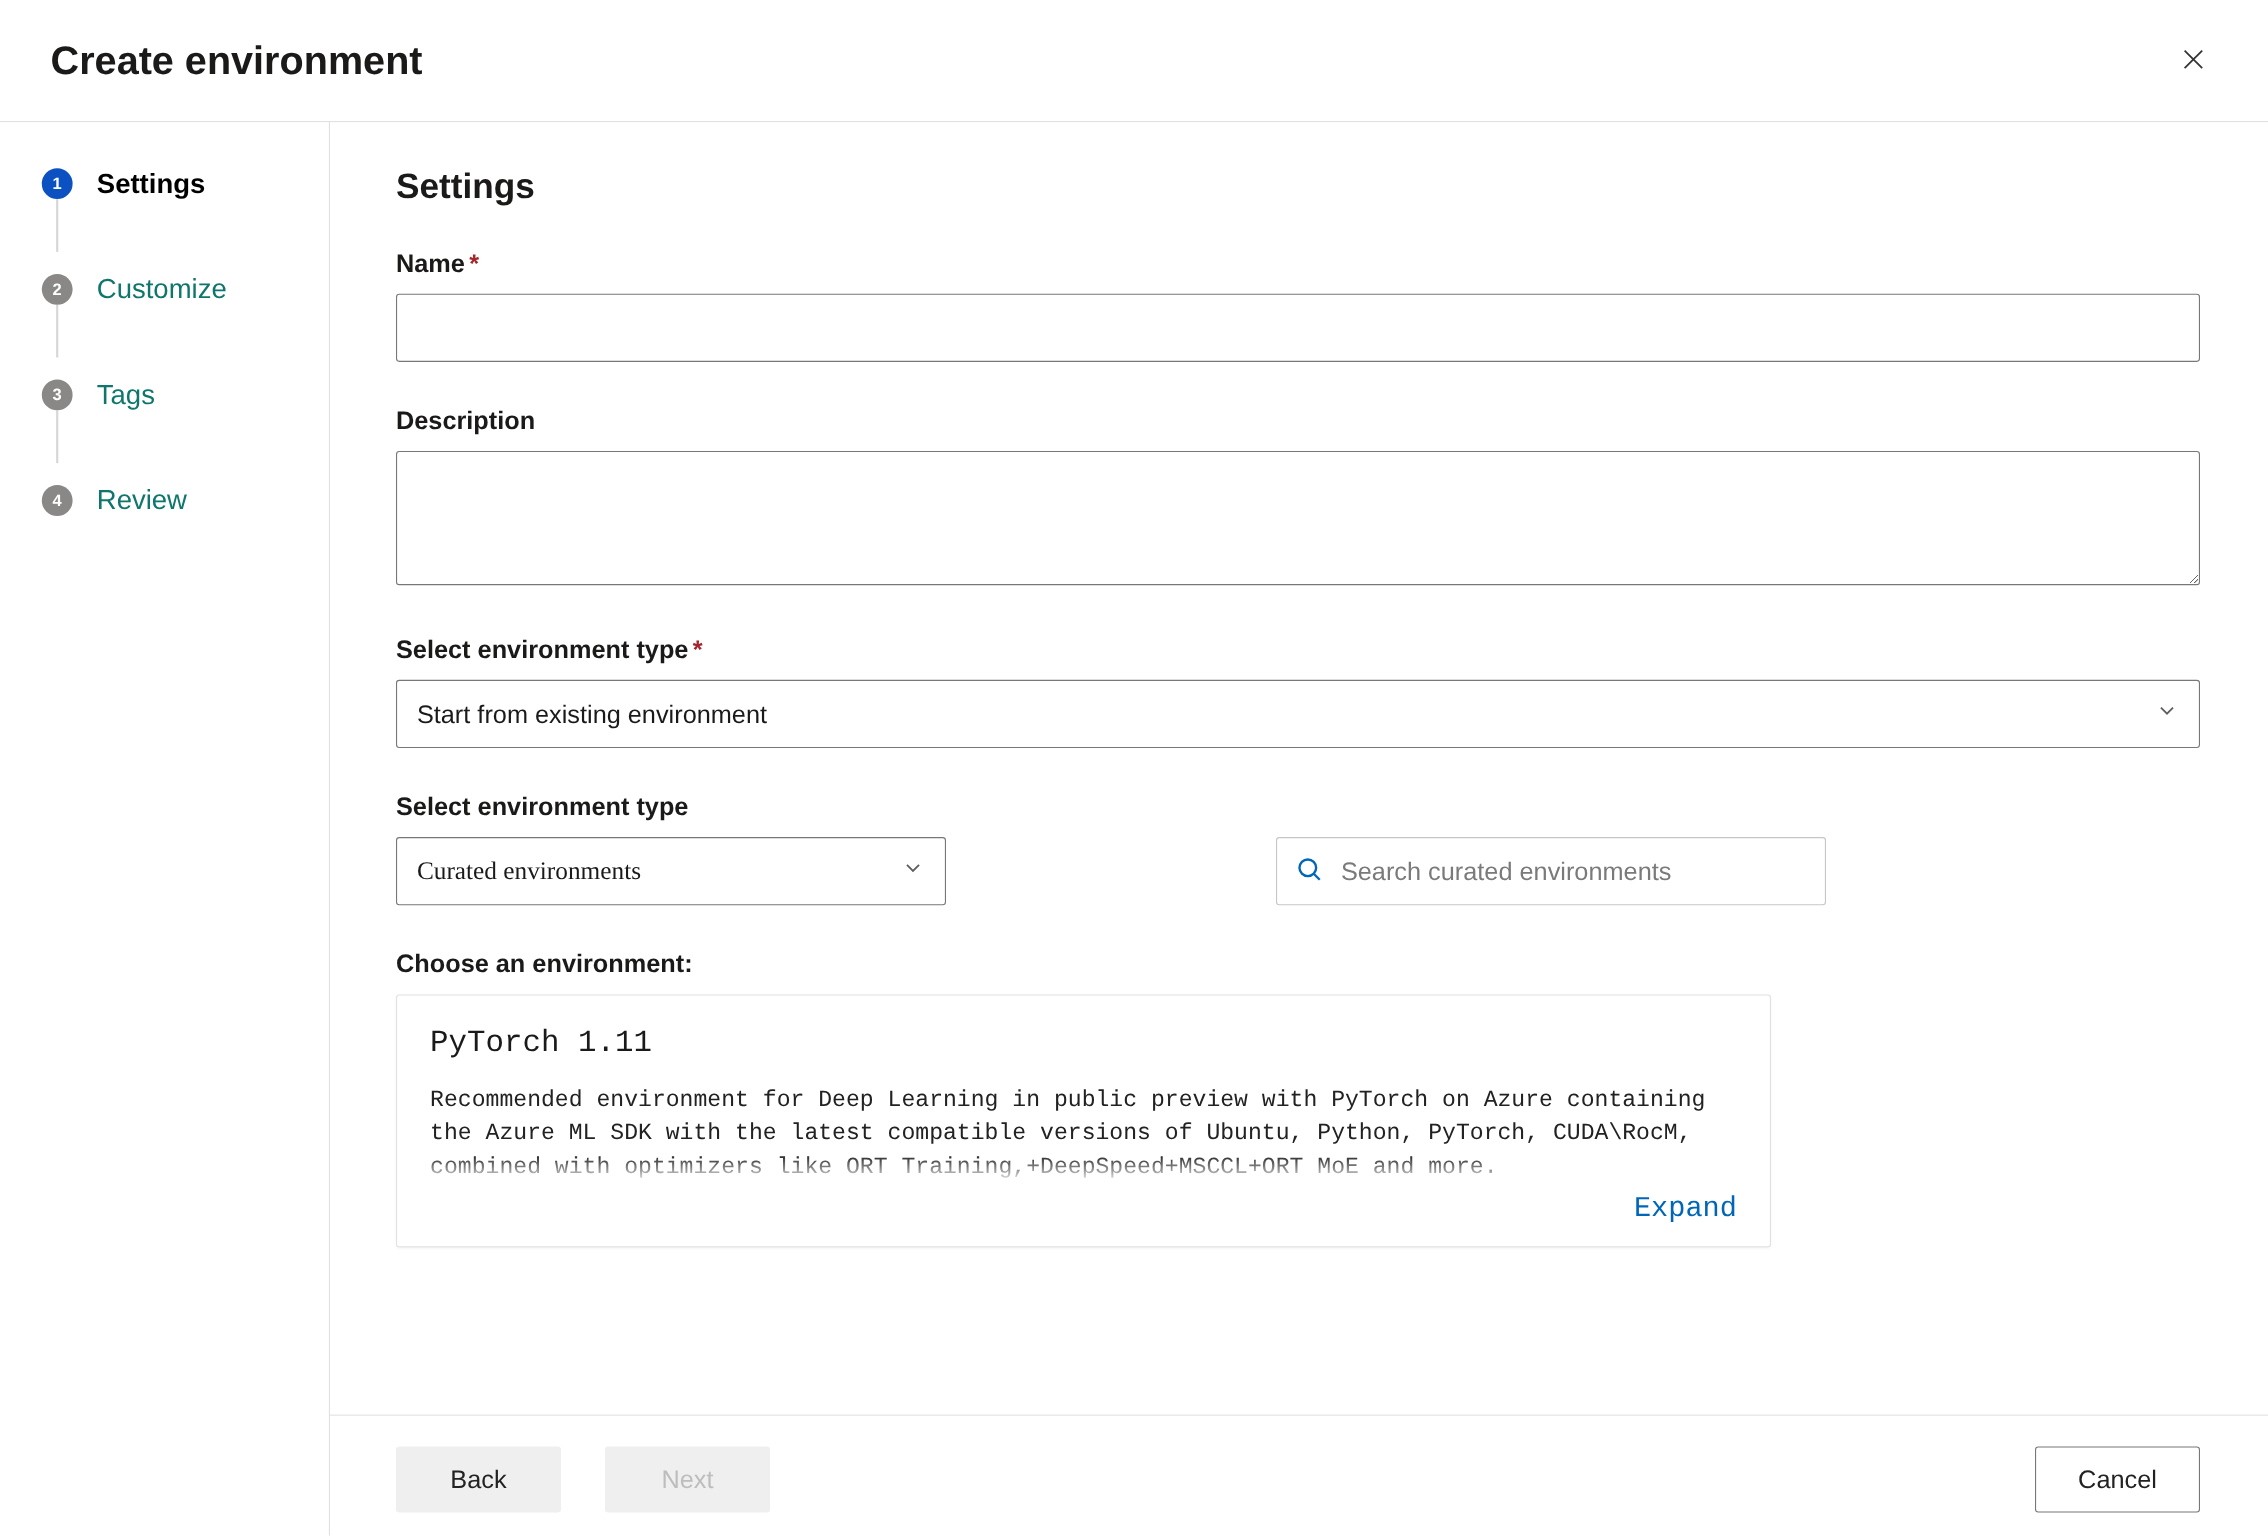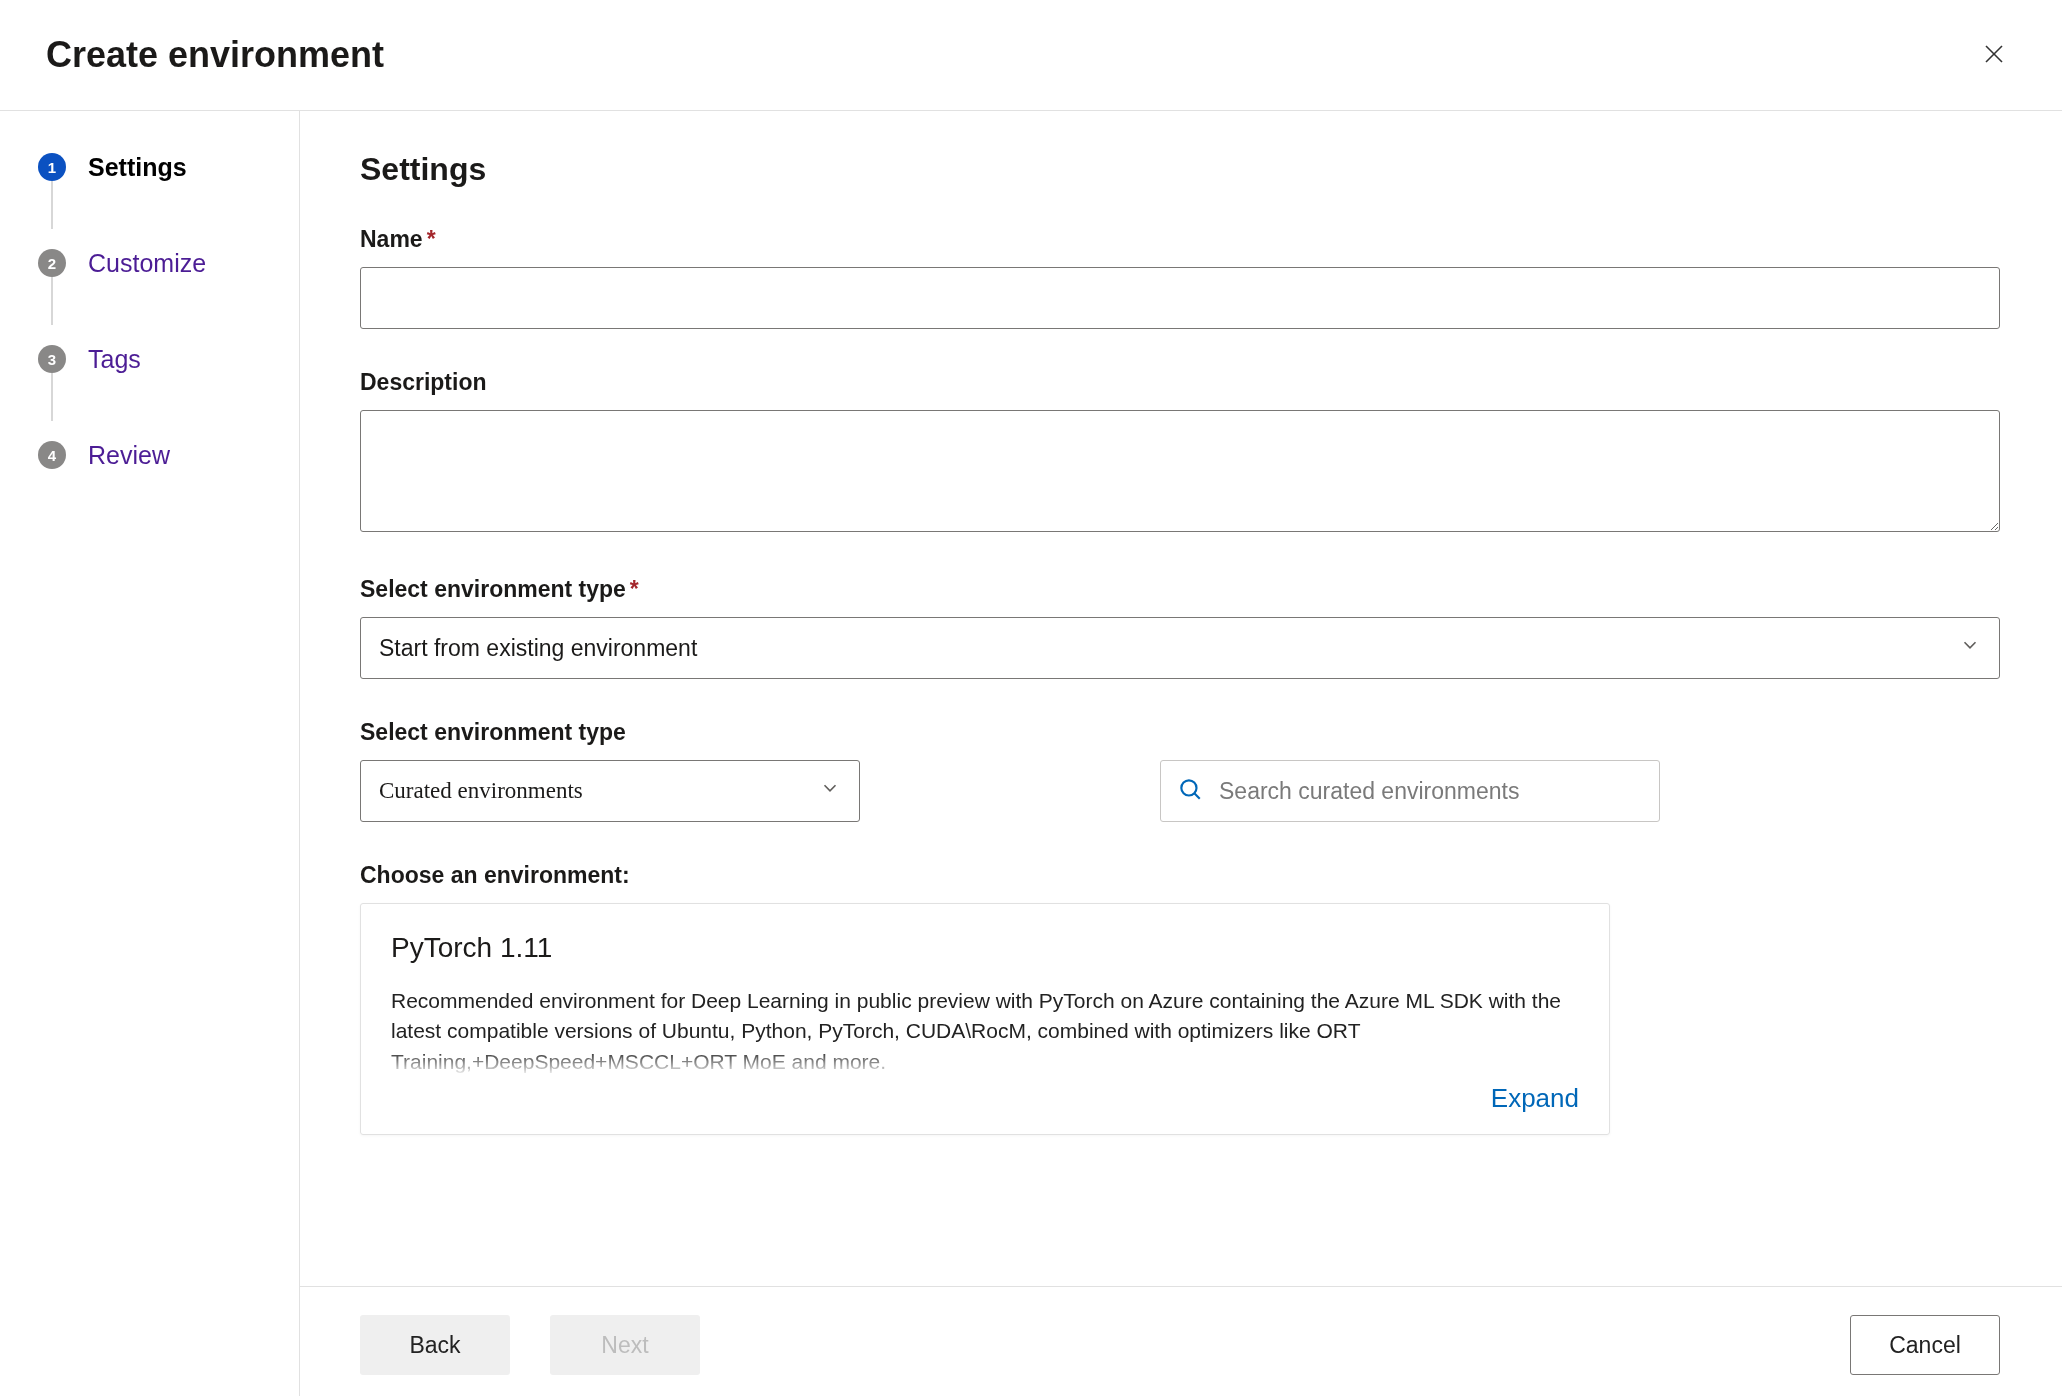--- a/index.html
+++ b/index.html
@@ -57,21 +57,21 @@
     background: #898887;
     color: #fff;
     font-size: 15px;
     font-weight: 600;
     display: flex; align-items: center; justify-content: center;
     z-index: 2;
   }
   .step.active .step-num { background: #0b51c1; }
   .step-label {
     font-size: 25px;
-    color: #4c1d95;
+    color: #0f766e;
   }
   .step.active .step-label { font-weight: 700; color: #000; }
   .step::after {
     content: "";
     position: absolute;
     left: 13px;
     top: 34px;
     width: 2px;
     height: 48px;
     background: #d7d7d7;
@@ -172,20 +172,21 @@
 
   .chevron svg { width: 22px; height: 22px; stroke: #605e5c; fill: none; }
 
   .card {
     width: 1250px;
     border: 1px solid #e1e1e1;
     border-radius: 3px;
     padding: 28px 30px 20px 30px;
     box-shadow: 0 1px 3px rgba(0,0,0,0.04);
     position: relative;
+    font-family: Liberation Mono, monospace;
   }
   .card-title {
     font-size: 28px;
     font-weight: 400;
     margin-bottom: 22px;
   }
   .card-desc {
     font-size: 21px;
     line-height: 1.45;
     color: #222;

